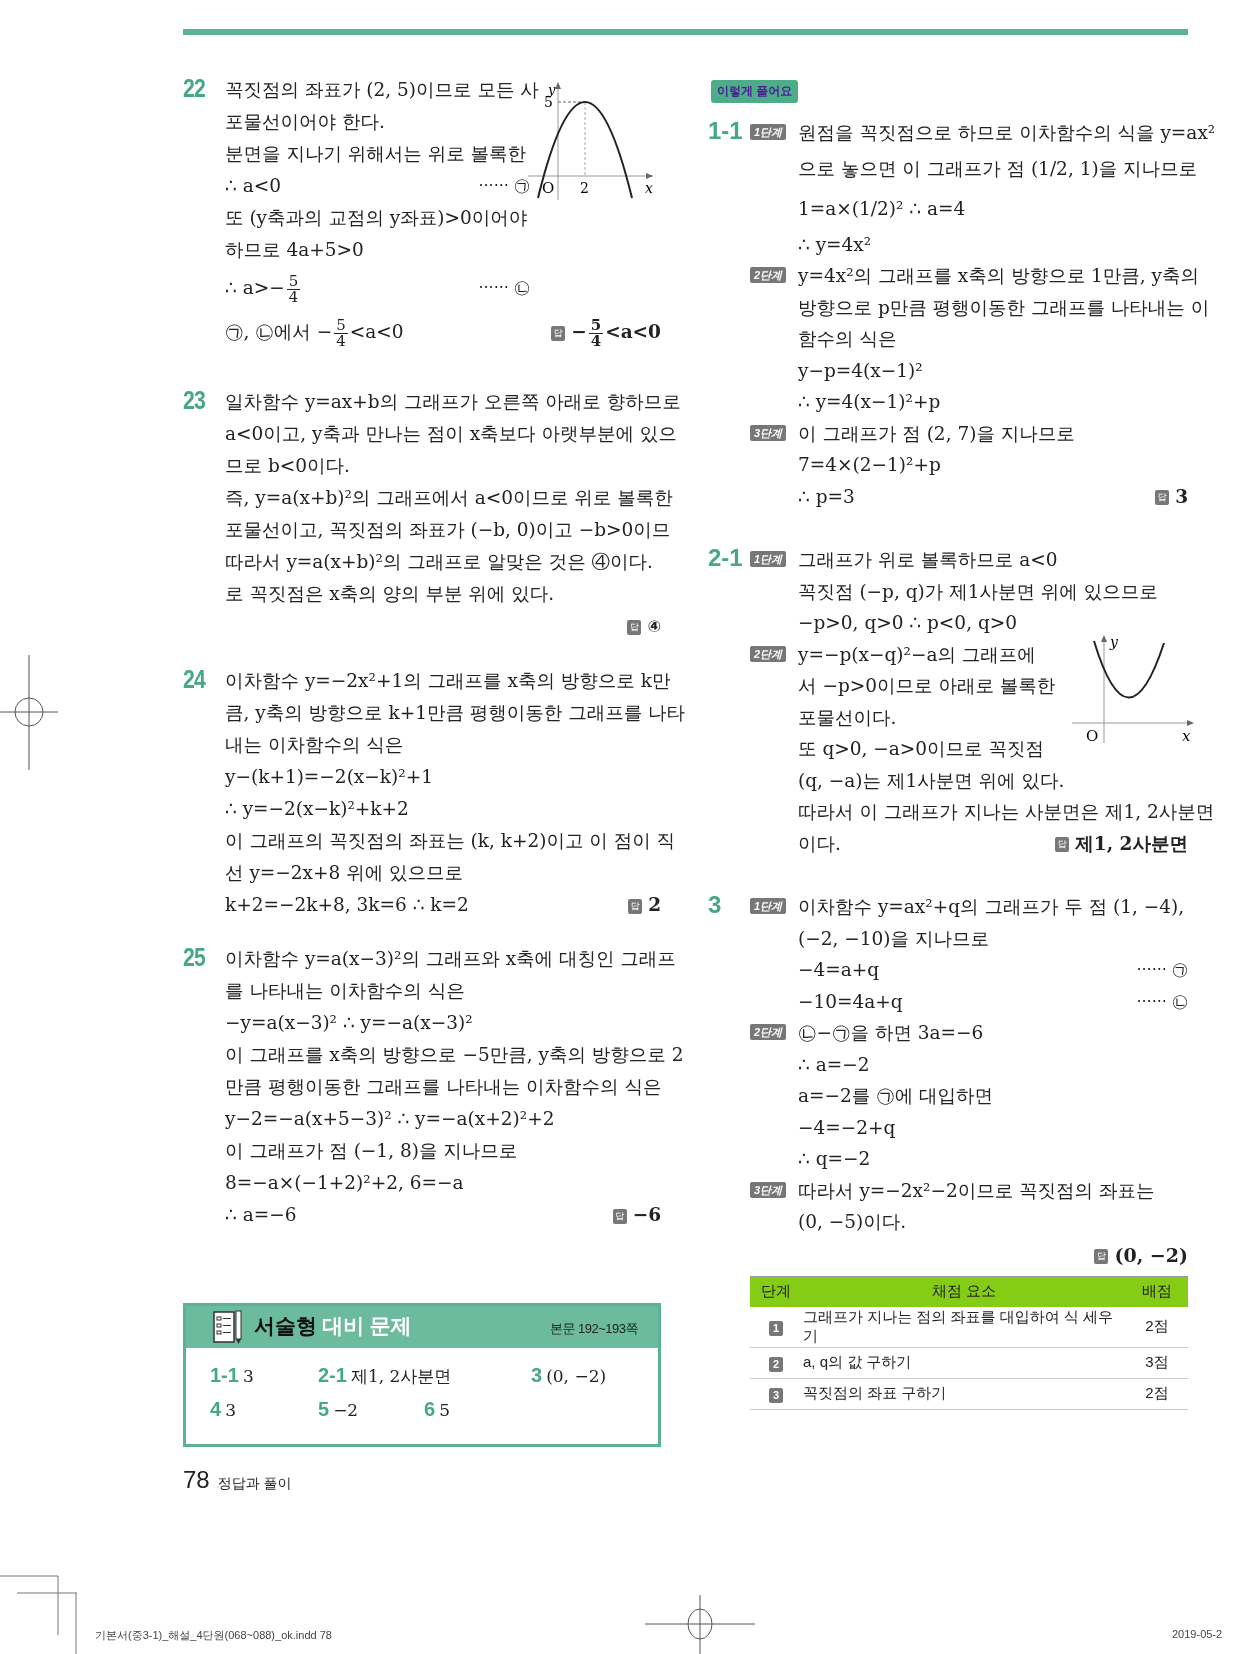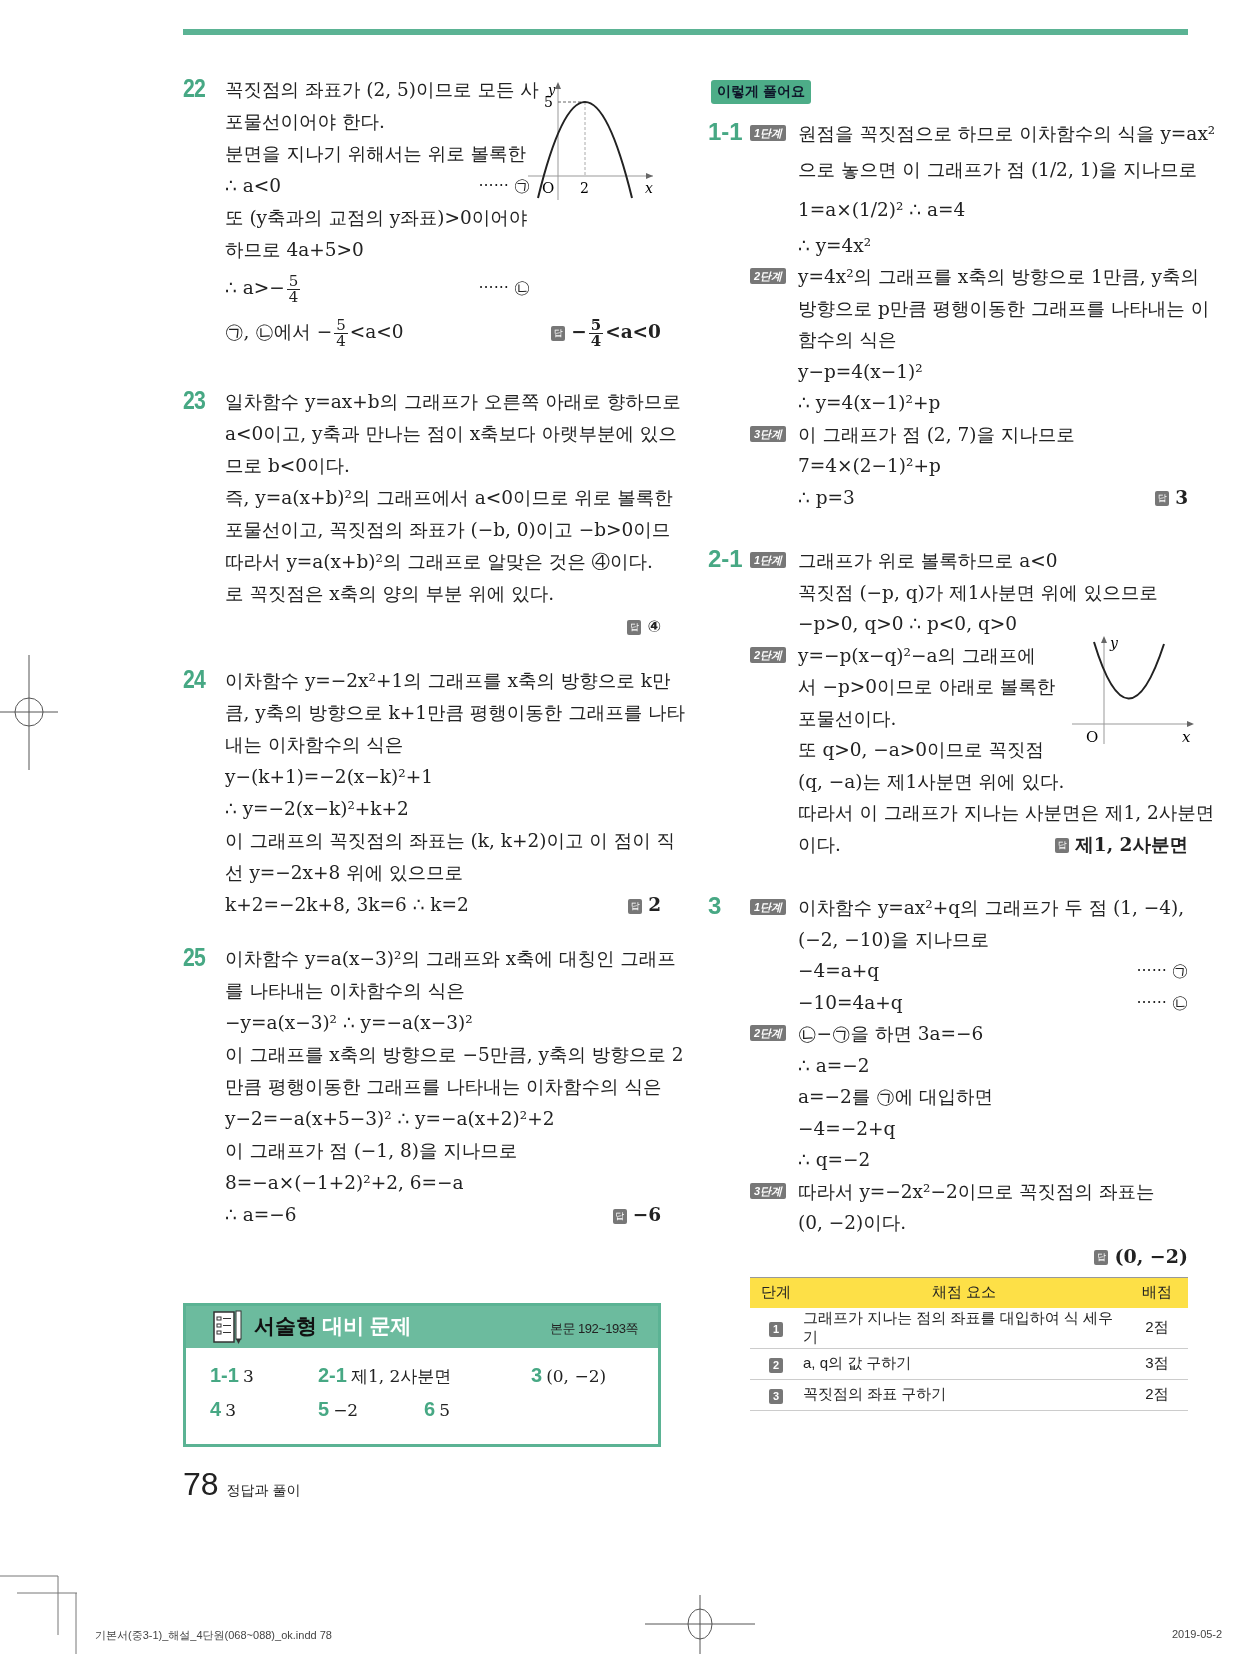--- a/index.html
+++ b/index.html
@@ -16,42 +16,42 @@
   .line { white-space:nowrap; position:relative; }
   .dots { position:absolute; right:0; }
   .ans { text-align:right; font-weight:bold; }
   .ansmark { display:inline-block; width:14px; height:15px; background:#777; color:#fff; font-size:9px;
              line-height:15px; text-align:center; border-radius:2px; vertical-align:middle; margin-right:6px;
              font-family:"Liberation Sans", sans-serif; font-weight:normal; }
   .frac { display:inline-block; vertical-align:middle; text-align:center; font-size:15px; line-height:15px; margin:0 2px; }
   .frac span { display:block; }
   .frac .num { border-bottom:1px solid #222; padding:0 2px; }
   .graph { position:absolute; }
-  .solve-tag { display:inline-block; background:#4dad88; color:#0f172a; font-family:"Liberation Sans", sans-serif;
-               font-weight:bold; font-size:14px; padding:3px 6px; border-radius:3px; margin-left:3px; }
+  .solve-tag { display:inline-block; background:#4dad88; color:#4c1d95; font-family:"Liberation Sans", sans-serif;
+               font-weight:bold; font-size:12px; padding:3px 6px; border-radius:3px; margin-left:3px; }
   .rprob { position:relative; margin-top:18px; }
   .rnum { position:absolute; left:0; top:0; font-family:"Liberation Sans", sans-serif; font-weight:bold; color:#47a884; font-size:24px; }
   .step { position:relative; margin-left:42px; }
   .stag { position:absolute; left:0; top:7px; background:#777; color:#fff; font-family:"Liberation Sans", sans-serif;
           font-size:11px; font-weight:bold; padding:1px 4px; border-radius:2px; line-height:14px;font-style:italic; }
   .sbody { margin-left:48px; font-size:18.5px; line-height:31.5px; }
   table.score { border-collapse:collapse; width:438px; margin-left:42px; font-family:"Liberation Sans", sans-serif; font-size:15px; }
-  table.score th { background:#fde047; font-weight:normal; height:28px; border-top:1px solid #999; }
+  table.score th { background:#84cc16; font-weight:normal; height:28px; border-top:1px solid #999; }
   table.score td { height:28px; border-bottom:1px solid #ccc; }
   .stepnum { display:inline-block; width:14px; height:15px; background:#777; color:#fff; font-size:11px; text-align:center; line-height:15px; border-radius:2px; font-weight:bold; }
   .review { position:absolute; left:183px; top:1303px; width:478px; height:144px; border:3px solid #5bb394; box-sizing:border-box; }
   .review-head { background:#6cbb9e; height:42px; position:relative; }
   .review-title { position:absolute; left:68px; top:6px; font-family:Liberation Serif, serif; font-weight:bold; font-size:21px; color:#111; }
   .review-title .accent { color:#fff; }
   .review-ref { position:absolute; right:20px; top:14px; font-family:"Liberation Sans", sans-serif; font-size:13px; color:#222; letter-spacing:-0.5px; }
   .review-icon { position:absolute; left:26px; top:3px; }
   .ritem { position:absolute; font-size:17px; }
   .ritem .k { font-family:"Liberation Sans", sans-serif; font-weight:bold; color:#47a884; font-size:20px; margin-right:4px; }
   .footer-page { position:absolute; left:183px; top:1466px; font-family:"Liberation Sans", sans-serif; }
-  .footer-page .pg { font-size:32px;margin-top:8px; }
+  .footer-page .pg { font-size:24px;margin-top:8px; }
   .footer-page .lbl { font-size:14px; margin-left:8px; }
   .slug { position:absolute; top:1628px; font-family:"Liberation Sans", sans-serif; font-size:11px; color:#444; }
   .circled { font-family:"DejaVu Sans", sans-serif; font-size:16px; }
 </style>
 </head>
 <body>
 
 <div class="topbar"></div>
 
 <svg style="position:absolute;left:0;top:655px" width="60" height="115">
@@ -264,21 +264,21 @@
         <div class="line">∴ a=−2</div>
         <div class="line">a=−2를 ㉠에 대입하면</div>
         <div class="line">−4=−2+q</div>
         <div class="line">∴ q=−2</div>
       </div>
     </div>
     <div class="step">
         <span class="stag">3단계</span>
       <div class="sbody">
         <div class="line">따라서 y=−2x²−2이므로 꼭짓점의 좌표는</div>
-        <div class="line">(0, −2)이다.</div>
+        <div class="line">(0, −5)이다.</div>
       </div>
     </div>
     <div class="line ans" style="font-size:19px;line-height:34px"><span class="ansmark">답</span><span>(0, −2)</span></div>
   </div>
 
   <table class="score" style="margin-top:4px">
     <tbody>
         <tr>
       <th style="width:50px">단계</th>
       <th>채점 요소</th>

